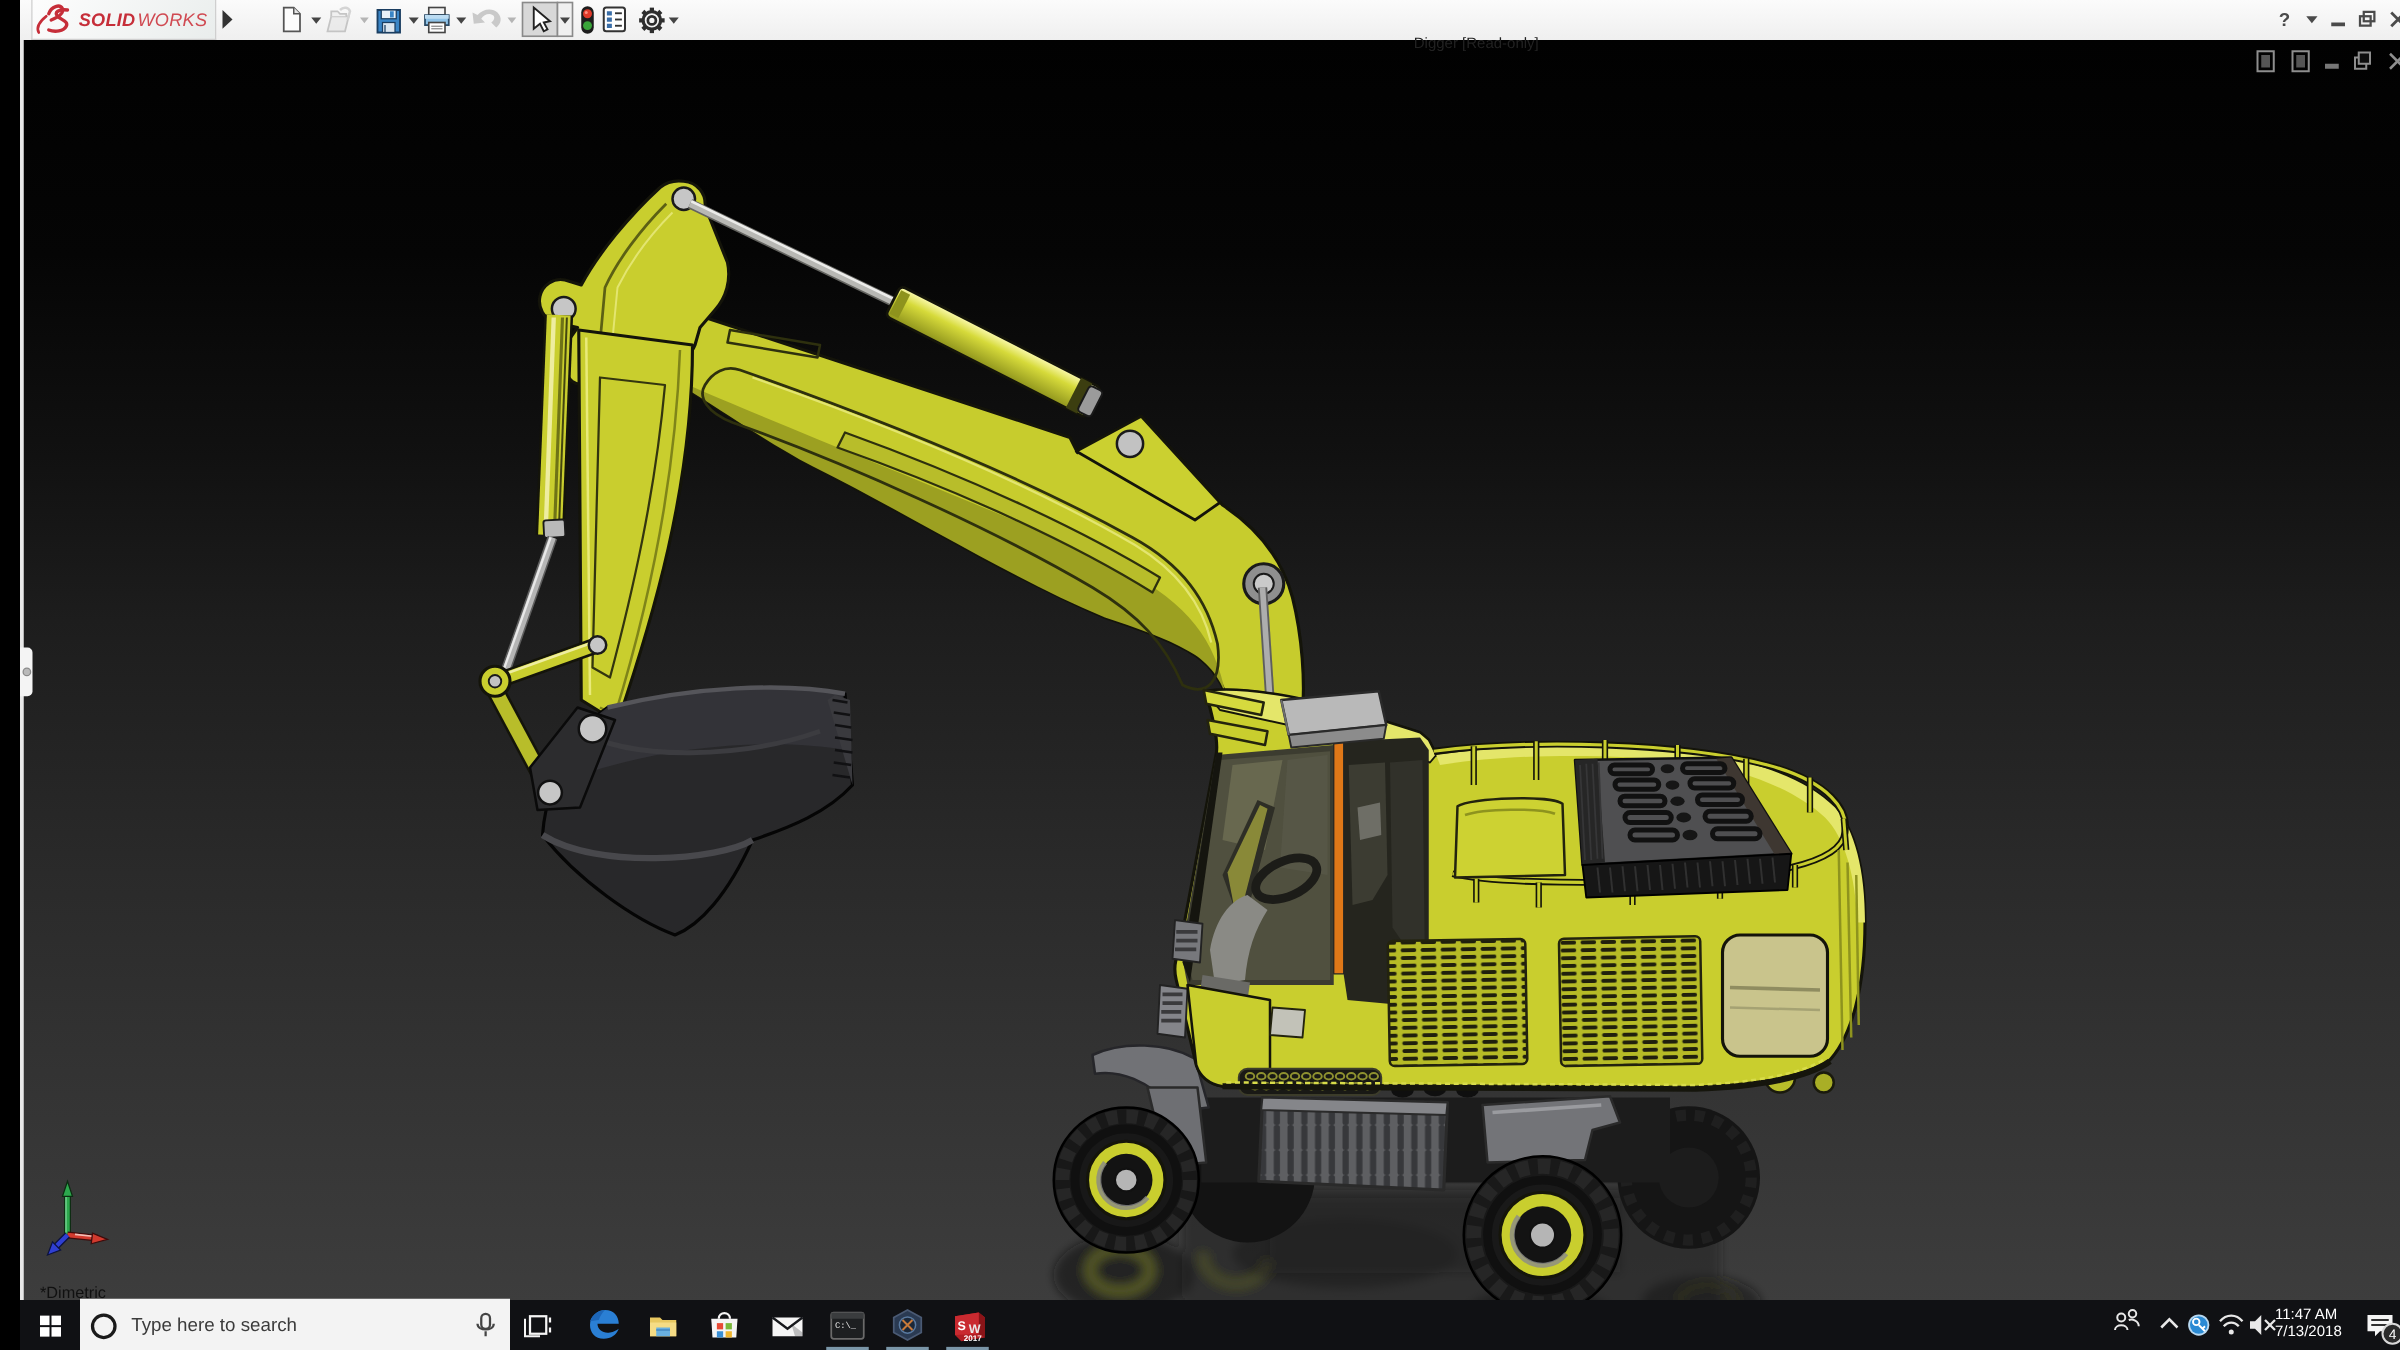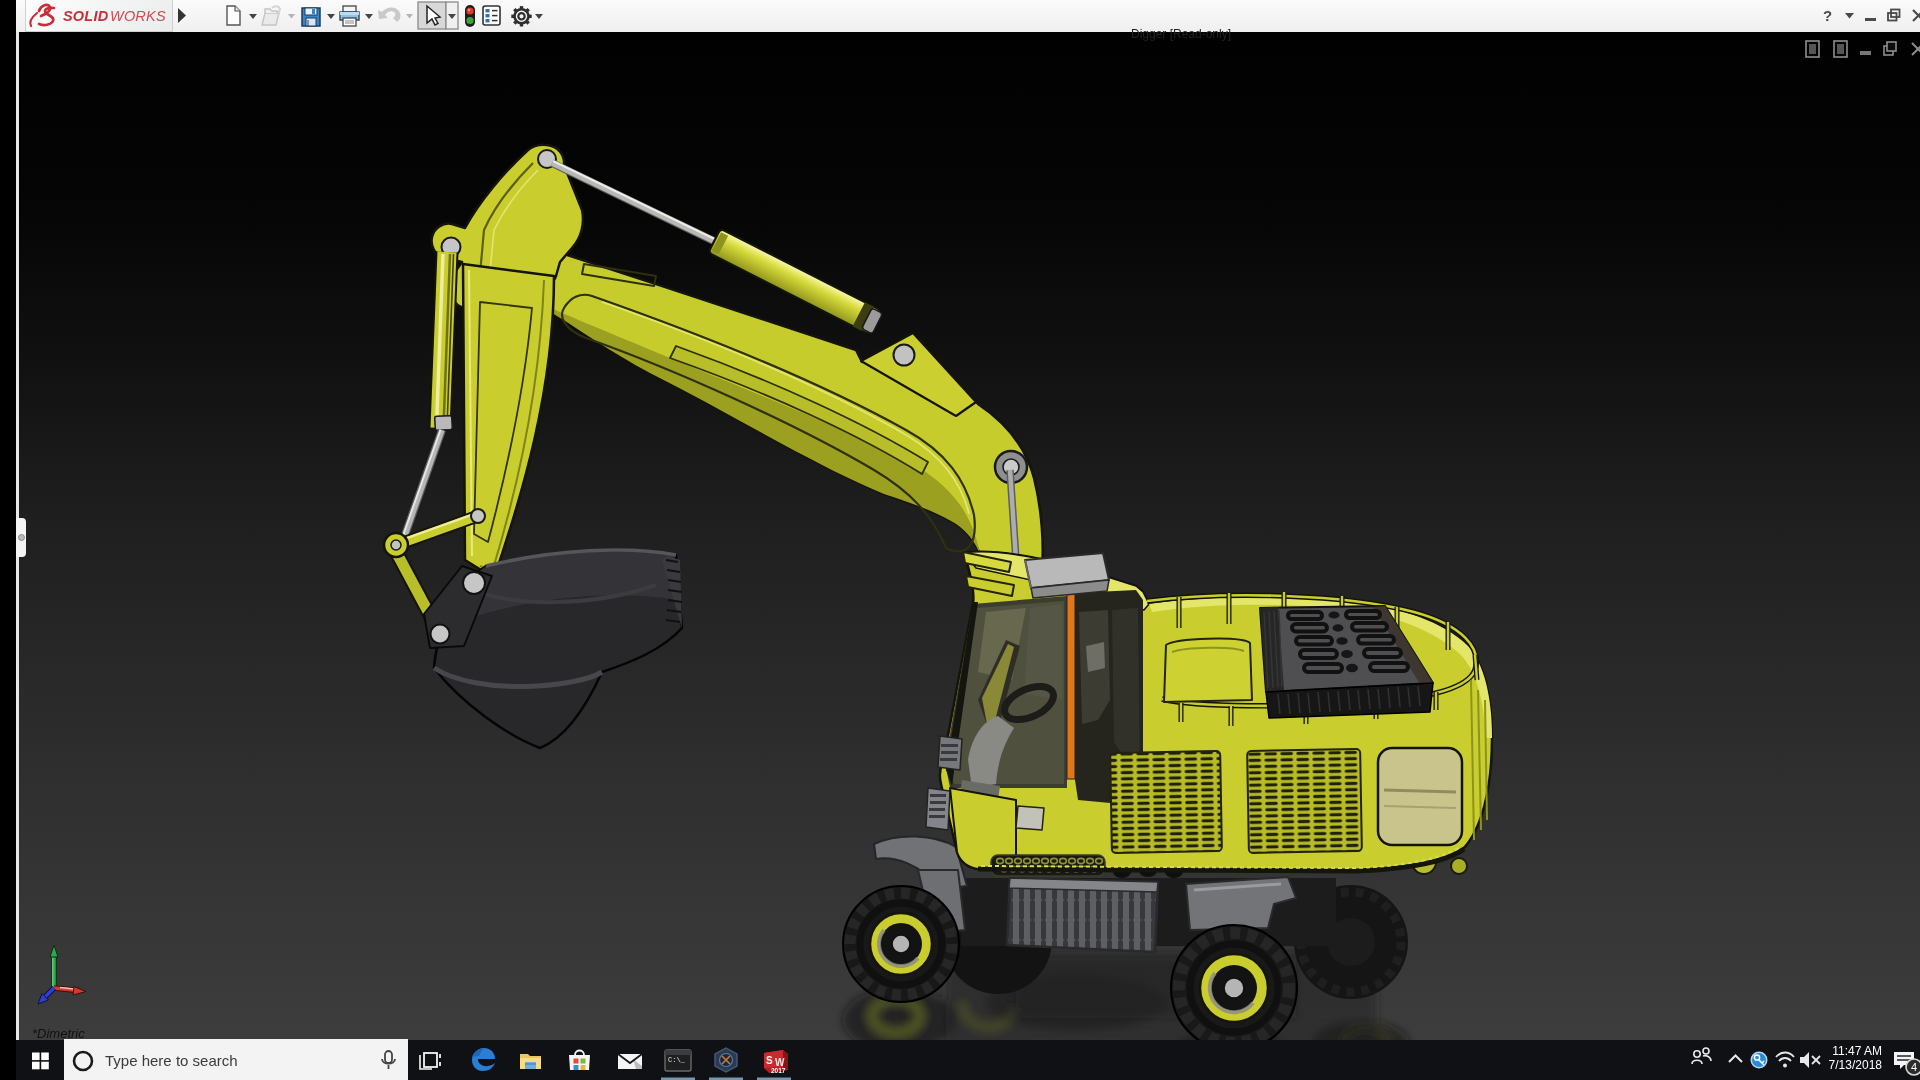--- a/index.html
+++ b/index.html
@@ -7,25 +7,25 @@
   #vpbg{position:absolute;left:0;top:32px;width:1920px;height:1009px;background:linear-gradient(to bottom,#010101 0%,#050505 17%,#111111 33%,#1d1d1d 46%,#2a2a2a 66%,#323232 80%,#3d3d3d 100%);}
   #machine{position:absolute;left:0;top:0;}
   
   #titlebar{position:absolute;left:0;top:0;width:1920px;height:32px;background:linear-gradient(to bottom,#fbfbfb,#efefef);}
   #logobox{position:absolute;left:9px;top:0px;width:146px;height:31px;background:linear-gradient(135deg,#fdfdfd,#e9edec);border:1px solid #cfcfcf;border-top:none;}
   #swtitle{position:absolute;left:1015px;top:8px;width:300px;font-size:12px;color:#222;text-align:center;margin-top:19px;}
   
   #taskbar{position:absolute;left:0;top:1040px;width:1920px;height:40px;background:#101114;}
   #searchbox{position:absolute;left:48px;top:1039px;width:344px;height:41px;background:#f3f3f3;}
   #searchtext{position:absolute;left:89px;top:1052px;font-size:15px;color:#3b3b3b;text-align:center;}
-  #clock{position:absolute;left:1804px;top:1044px;width:62px;text-align:right;font-size:12px;color:#fff;line-height:14px;}
+  #clock{position:absolute;left:1804px;top:1044px;width:62px;text-align:left;font-size:12px;color:#fff;line-height:14px;}
   
   #lefttab{position:absolute;left:0;top:518px;width:10px;height:39px;background:#f4f4f4;border-radius:0 4px 4px 0;}
   #lefttab .dot{position:absolute;left:2px;top:16px;width:7px;height:7px;border-radius:50%;background:#b9b9b9;border:1px solid #8a8a8a;box-sizing:border-box;}
-  #dimetric{position:absolute;left:16px;top:1026px;font-size:13px;color:#101010;font-style:italic;}
+  #dimetric{position:absolute;left:16px;top:1026px;font-size:13px;color:#101010;}
 </style>
 </head>
 <body>
 <div id="root">
   <div id="vpbg"></div>
   <div style="position:absolute;left:0;top:32px;width:3px;height:1008px;background:#e8e8e8;"></div>
   <div style="position:absolute;left:1915px;top:32px;width:5px;height:1008px;background:rgba(0,0,0,0.28);"></div>
   <svg id="machine" width="1920" height="1080" viewBox="0 0 1920 1080">
     <defs>
       <pattern id="slots" width="16" height="6.2" patternUnits="userSpaceOnUse">

